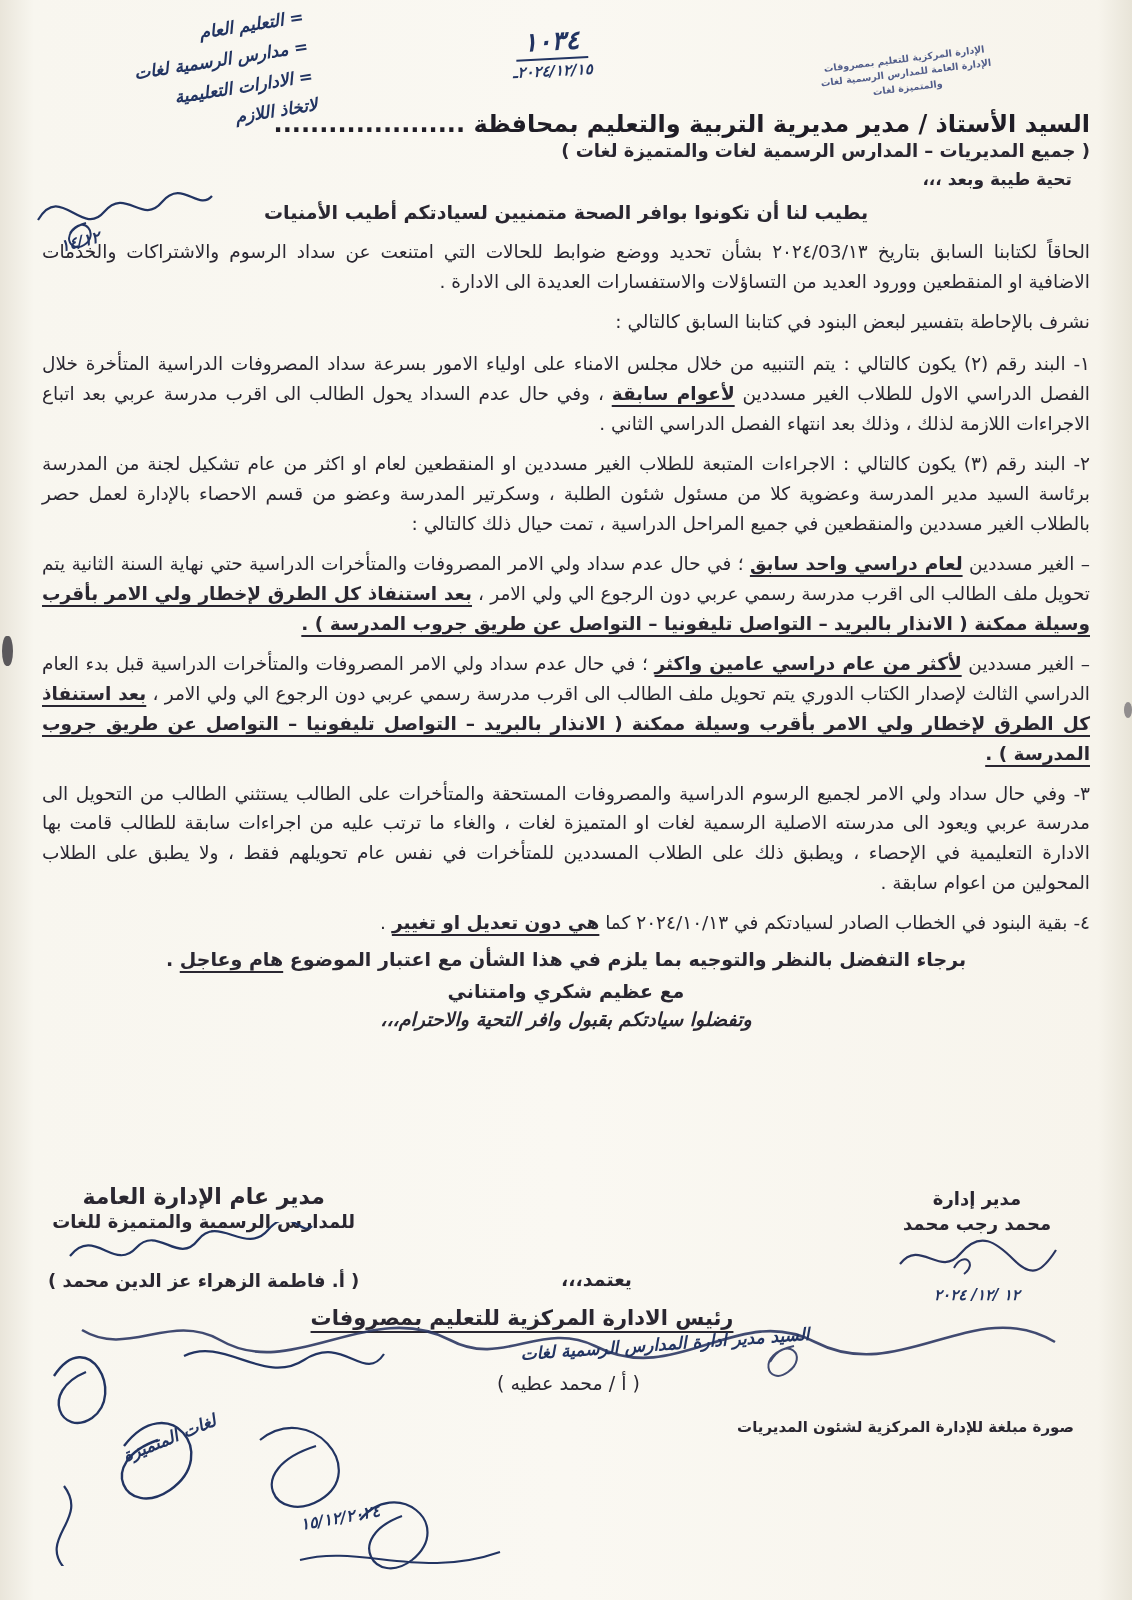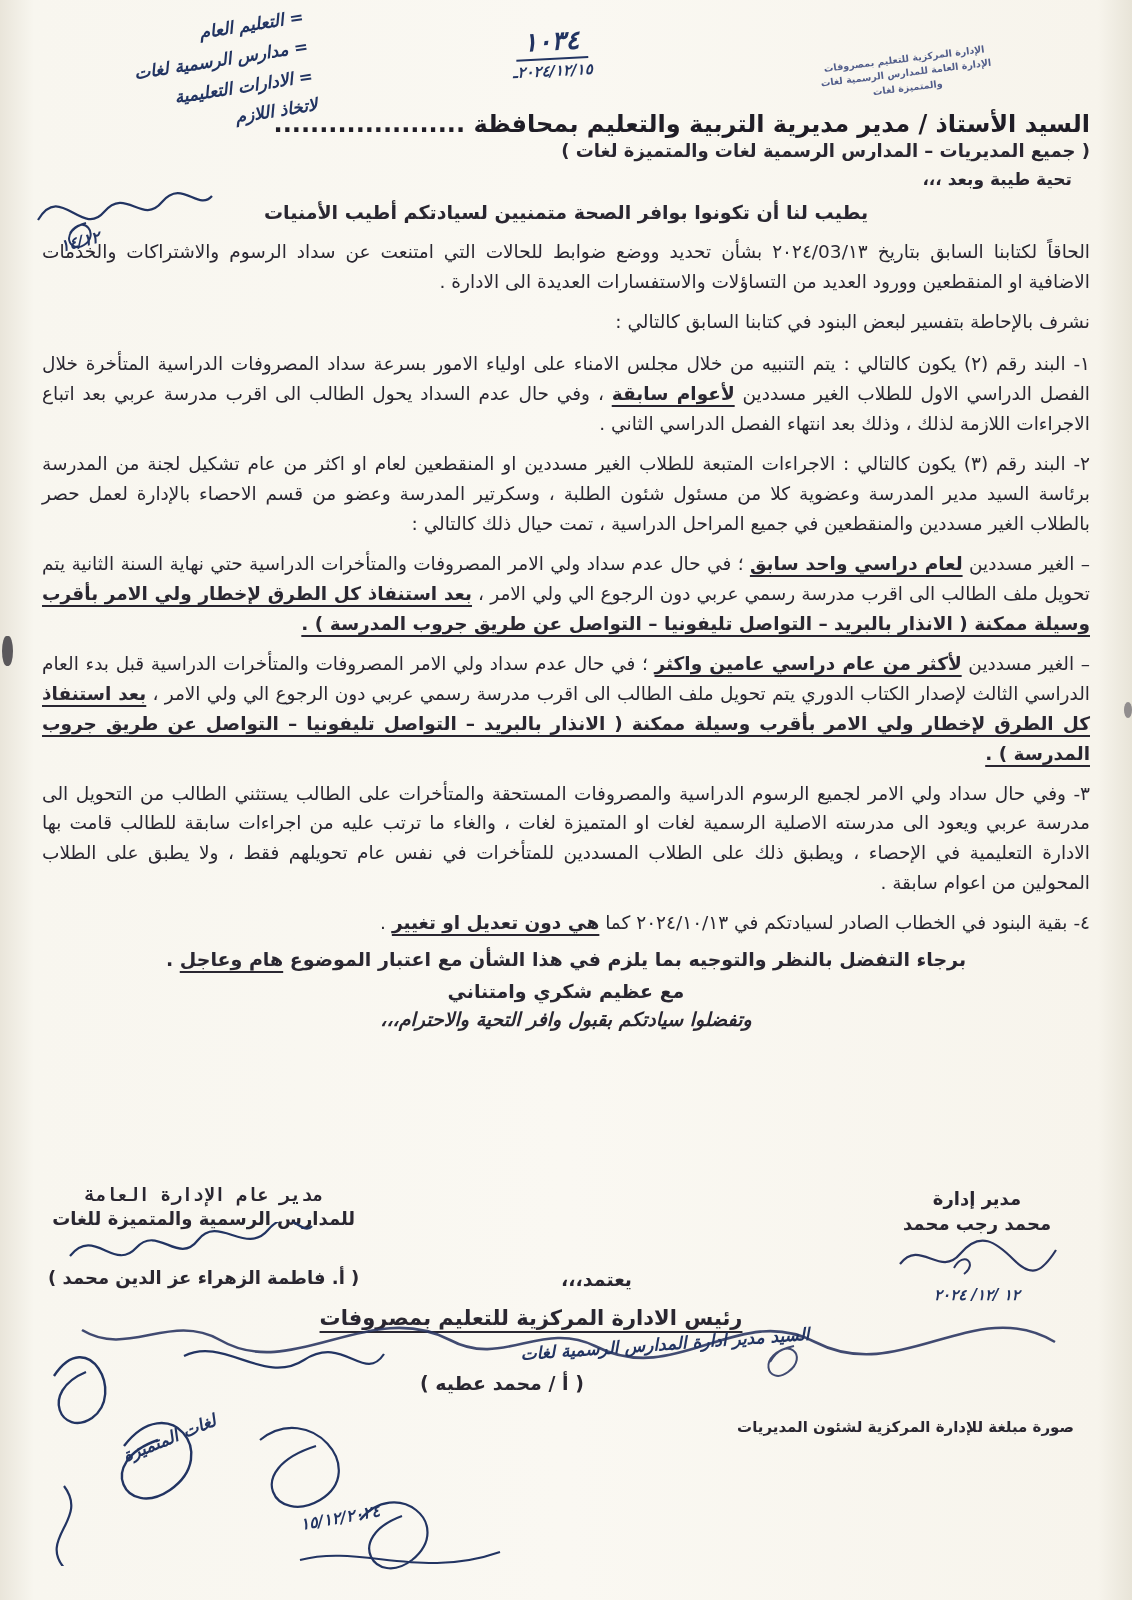--- a/index.html
+++ b/index.html
@@ -43,27 +43,27 @@
   .lead { margin-bottom:12px; }
   .u { font-weight:bold; text-decoration:underline; text-underline-offset:5px; text-decoration-thickness:1.5px; }
   .request { text-align:center; font-size:19px; font-weight:bold; margin-top:4px; }
   .closing1 { text-align:center; font-size:19px; font-weight:bold; margin-top:10px; }
   .closing2 { text-align:center; font-size:19px; font-style:italic; font-weight:bold; margin-top:6px; }
   
   .sig-right { position:absolute; top:1188px; right:70px; text-align:center; font-weight:bold; }
   .sig-right .t { font-size:18px; } .sig-right .n { font-size:18px; margin-top:4px; }
   .sig-right .d { font-size:15px; margin-top:2px; }
   .sig-left { position:absolute; top:1184px; left:48px; text-align:center; font-weight:bold; }
-  .sig-left .t1 { font-size:18px;font-family:Liberation Mono, monospace; } .sig-left .t2 { font-size:18px; margin-top:2px; }
+  .sig-left .t1 { font-size:22px; } .sig-left .t2 { font-size:18px; margin-top:2px; }
   .sig-left .n { font-size:18px; margin-top:38px; white-space:nowrap; }
   .approve-label { position:absolute; top:1268px; right:500px; font-size:19px; font-weight:bold; }
-  .approve-title { position:absolute; top:1306px; left:311px; width:440px; text-align:center;
+  .approve-title { position:absolute; top:1306px; left:302px; width:440px; text-align:center;
     font-size:21px; font-weight:bold; text-decoration:underline; text-underline-offset:6px; }
-  .approve-name { position:absolute; top:1372px; left:420px; width:220px; text-align:left;
-    font-size:19px; font-weight:bold; }
+  .approve-name { position:absolute; top:1372px; left:420px; width:220px; text-align:right;
+    font-size:19px; font-weight:normal; }
   .footer-note { position:absolute; top:1418px; right:58px; font-size:15px; font-weight:bold; }
   
   .hand-note-1 { position:absolute; top:1342px; left:290px; width:520px; font-size:17px;
     color:#223462; font-style:italic; font-weight:bold; transform:rotate(-4deg); white-space:nowrap; }
   .hand-note-2 { position:absolute; top:1428px; left:120px; font-size:17px; color:#223462;
     font-style:italic; font-weight:bold; transform:rotate(-22deg); white-space:nowrap; }
   .hand-note-3 { position:absolute; top:1508px; left:300px; font-size:16px; color:#223462;
     font-style:italic; font-weight:bold; transform:rotate(-10deg); }
   .svg-abs { position:absolute; }
   .artifact { position:absolute; left:2px; top:636px; width:11px; height:30px;

